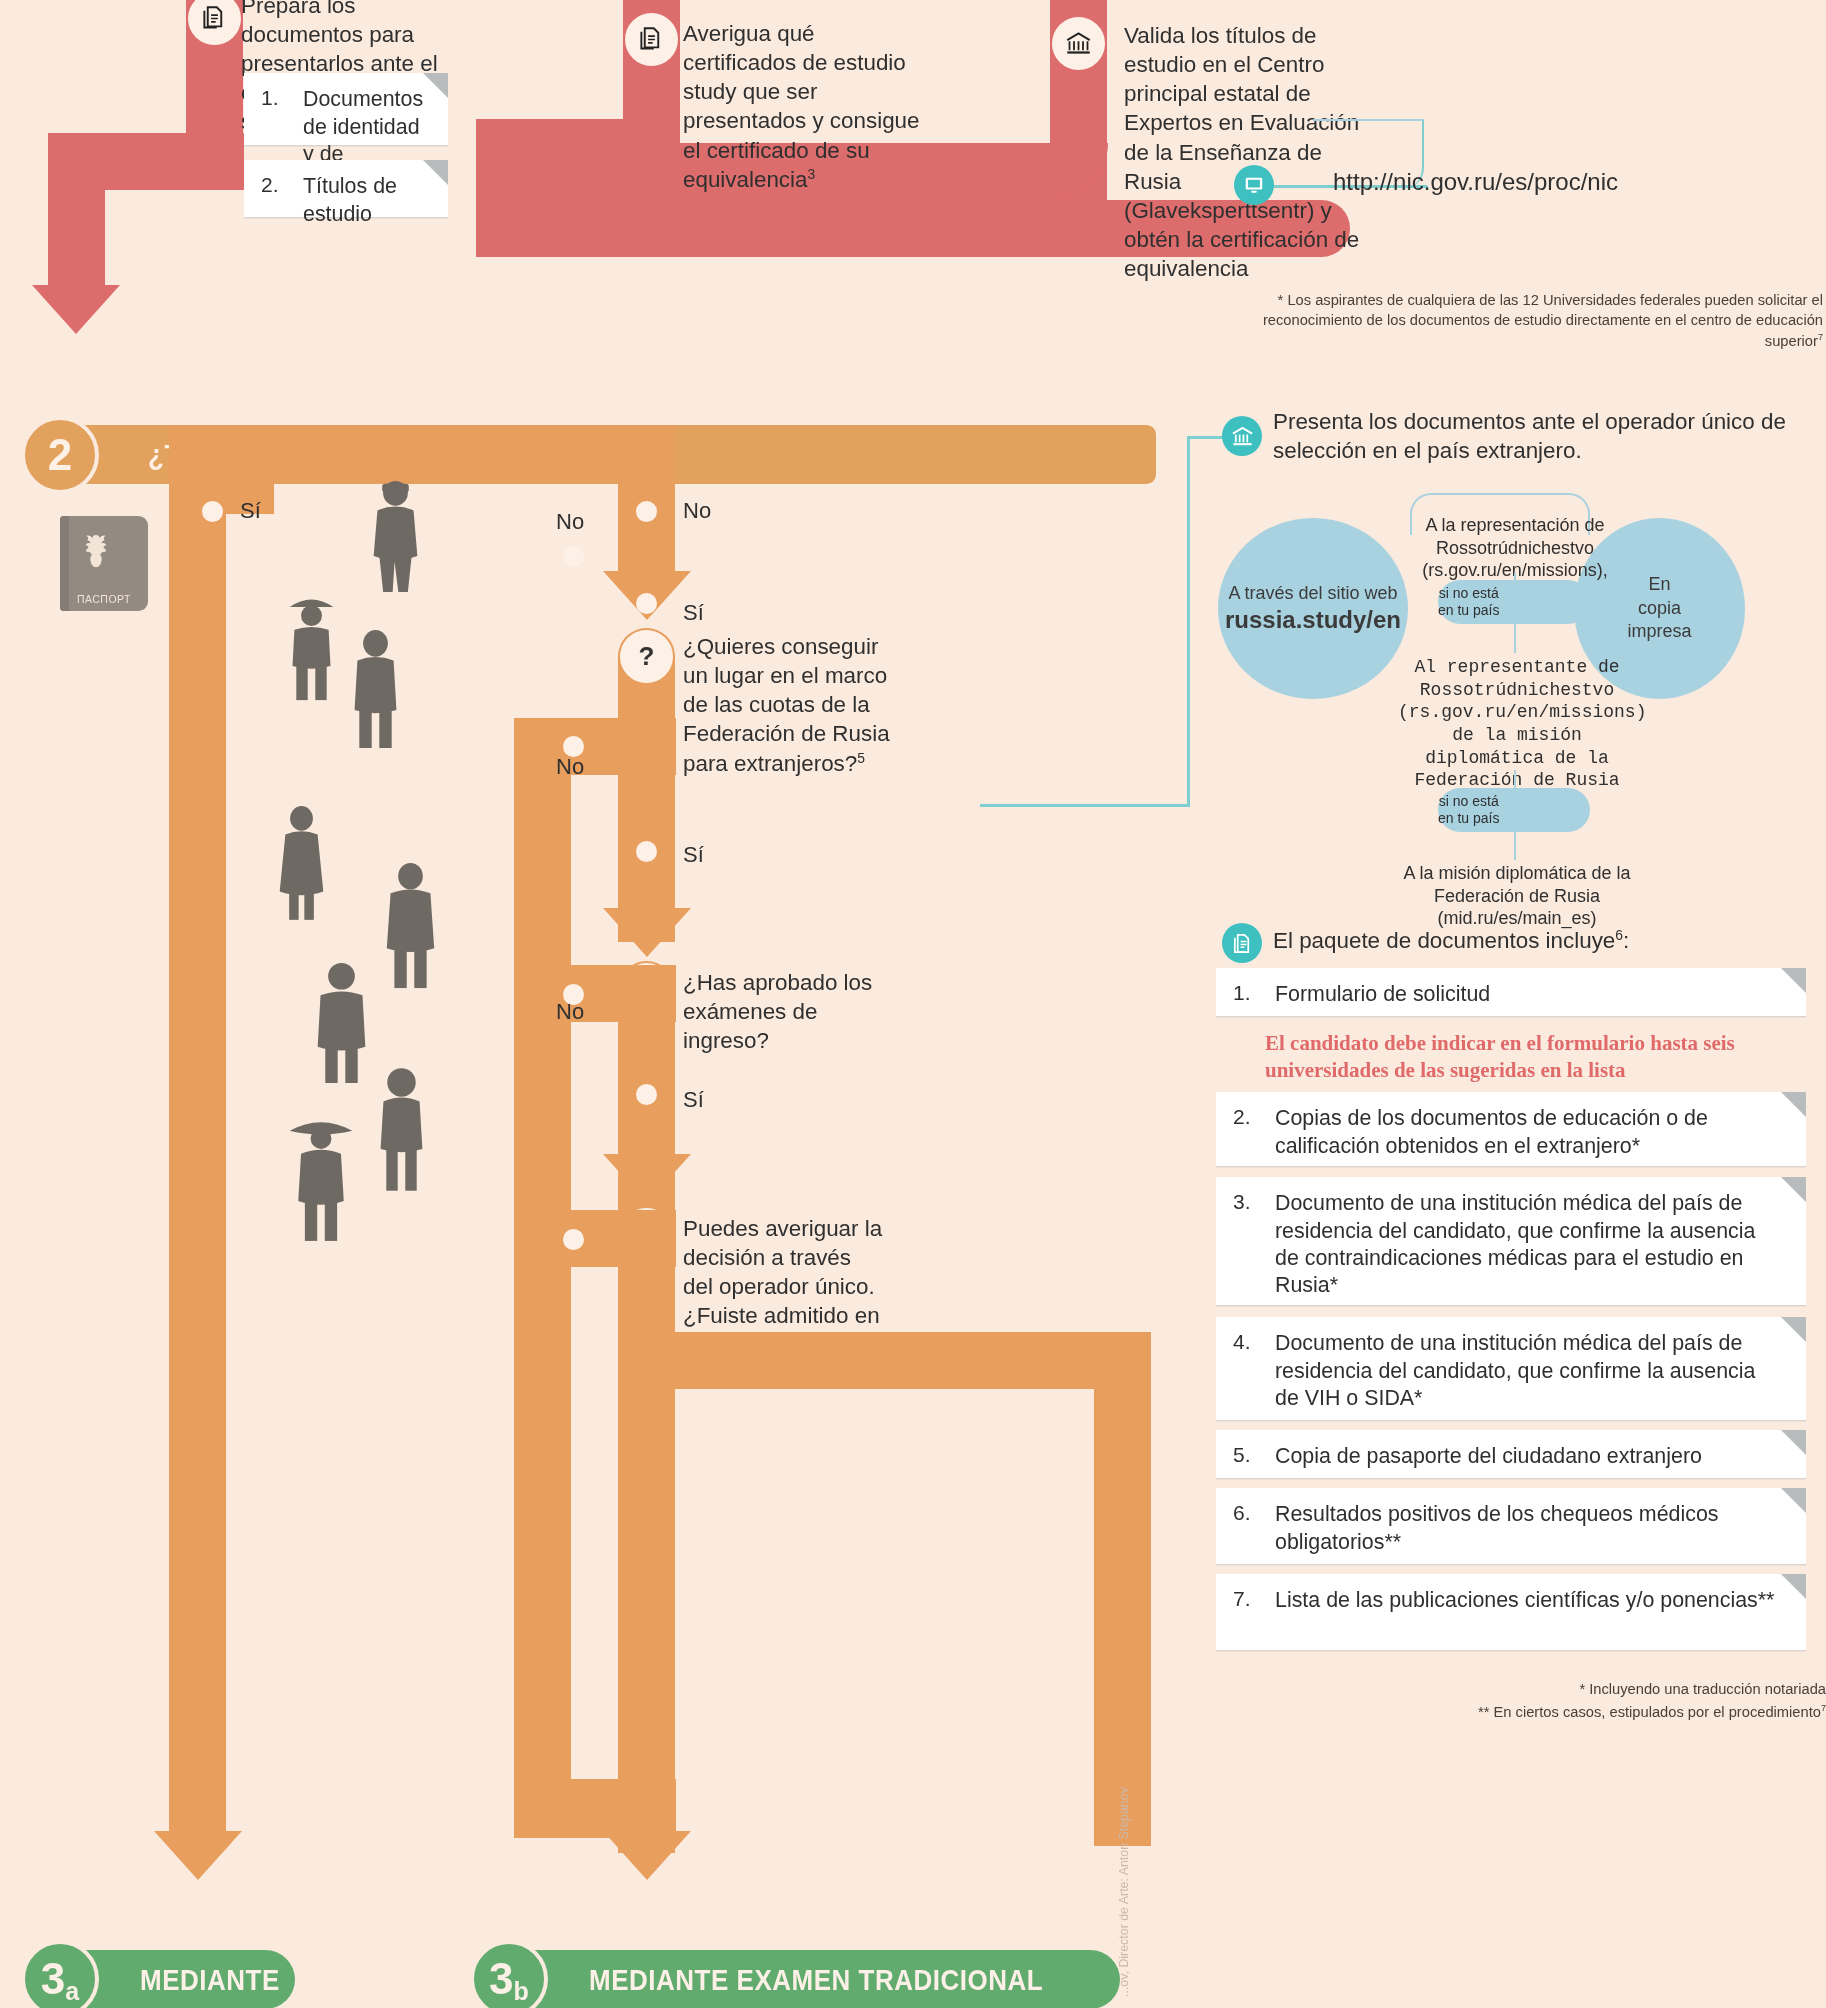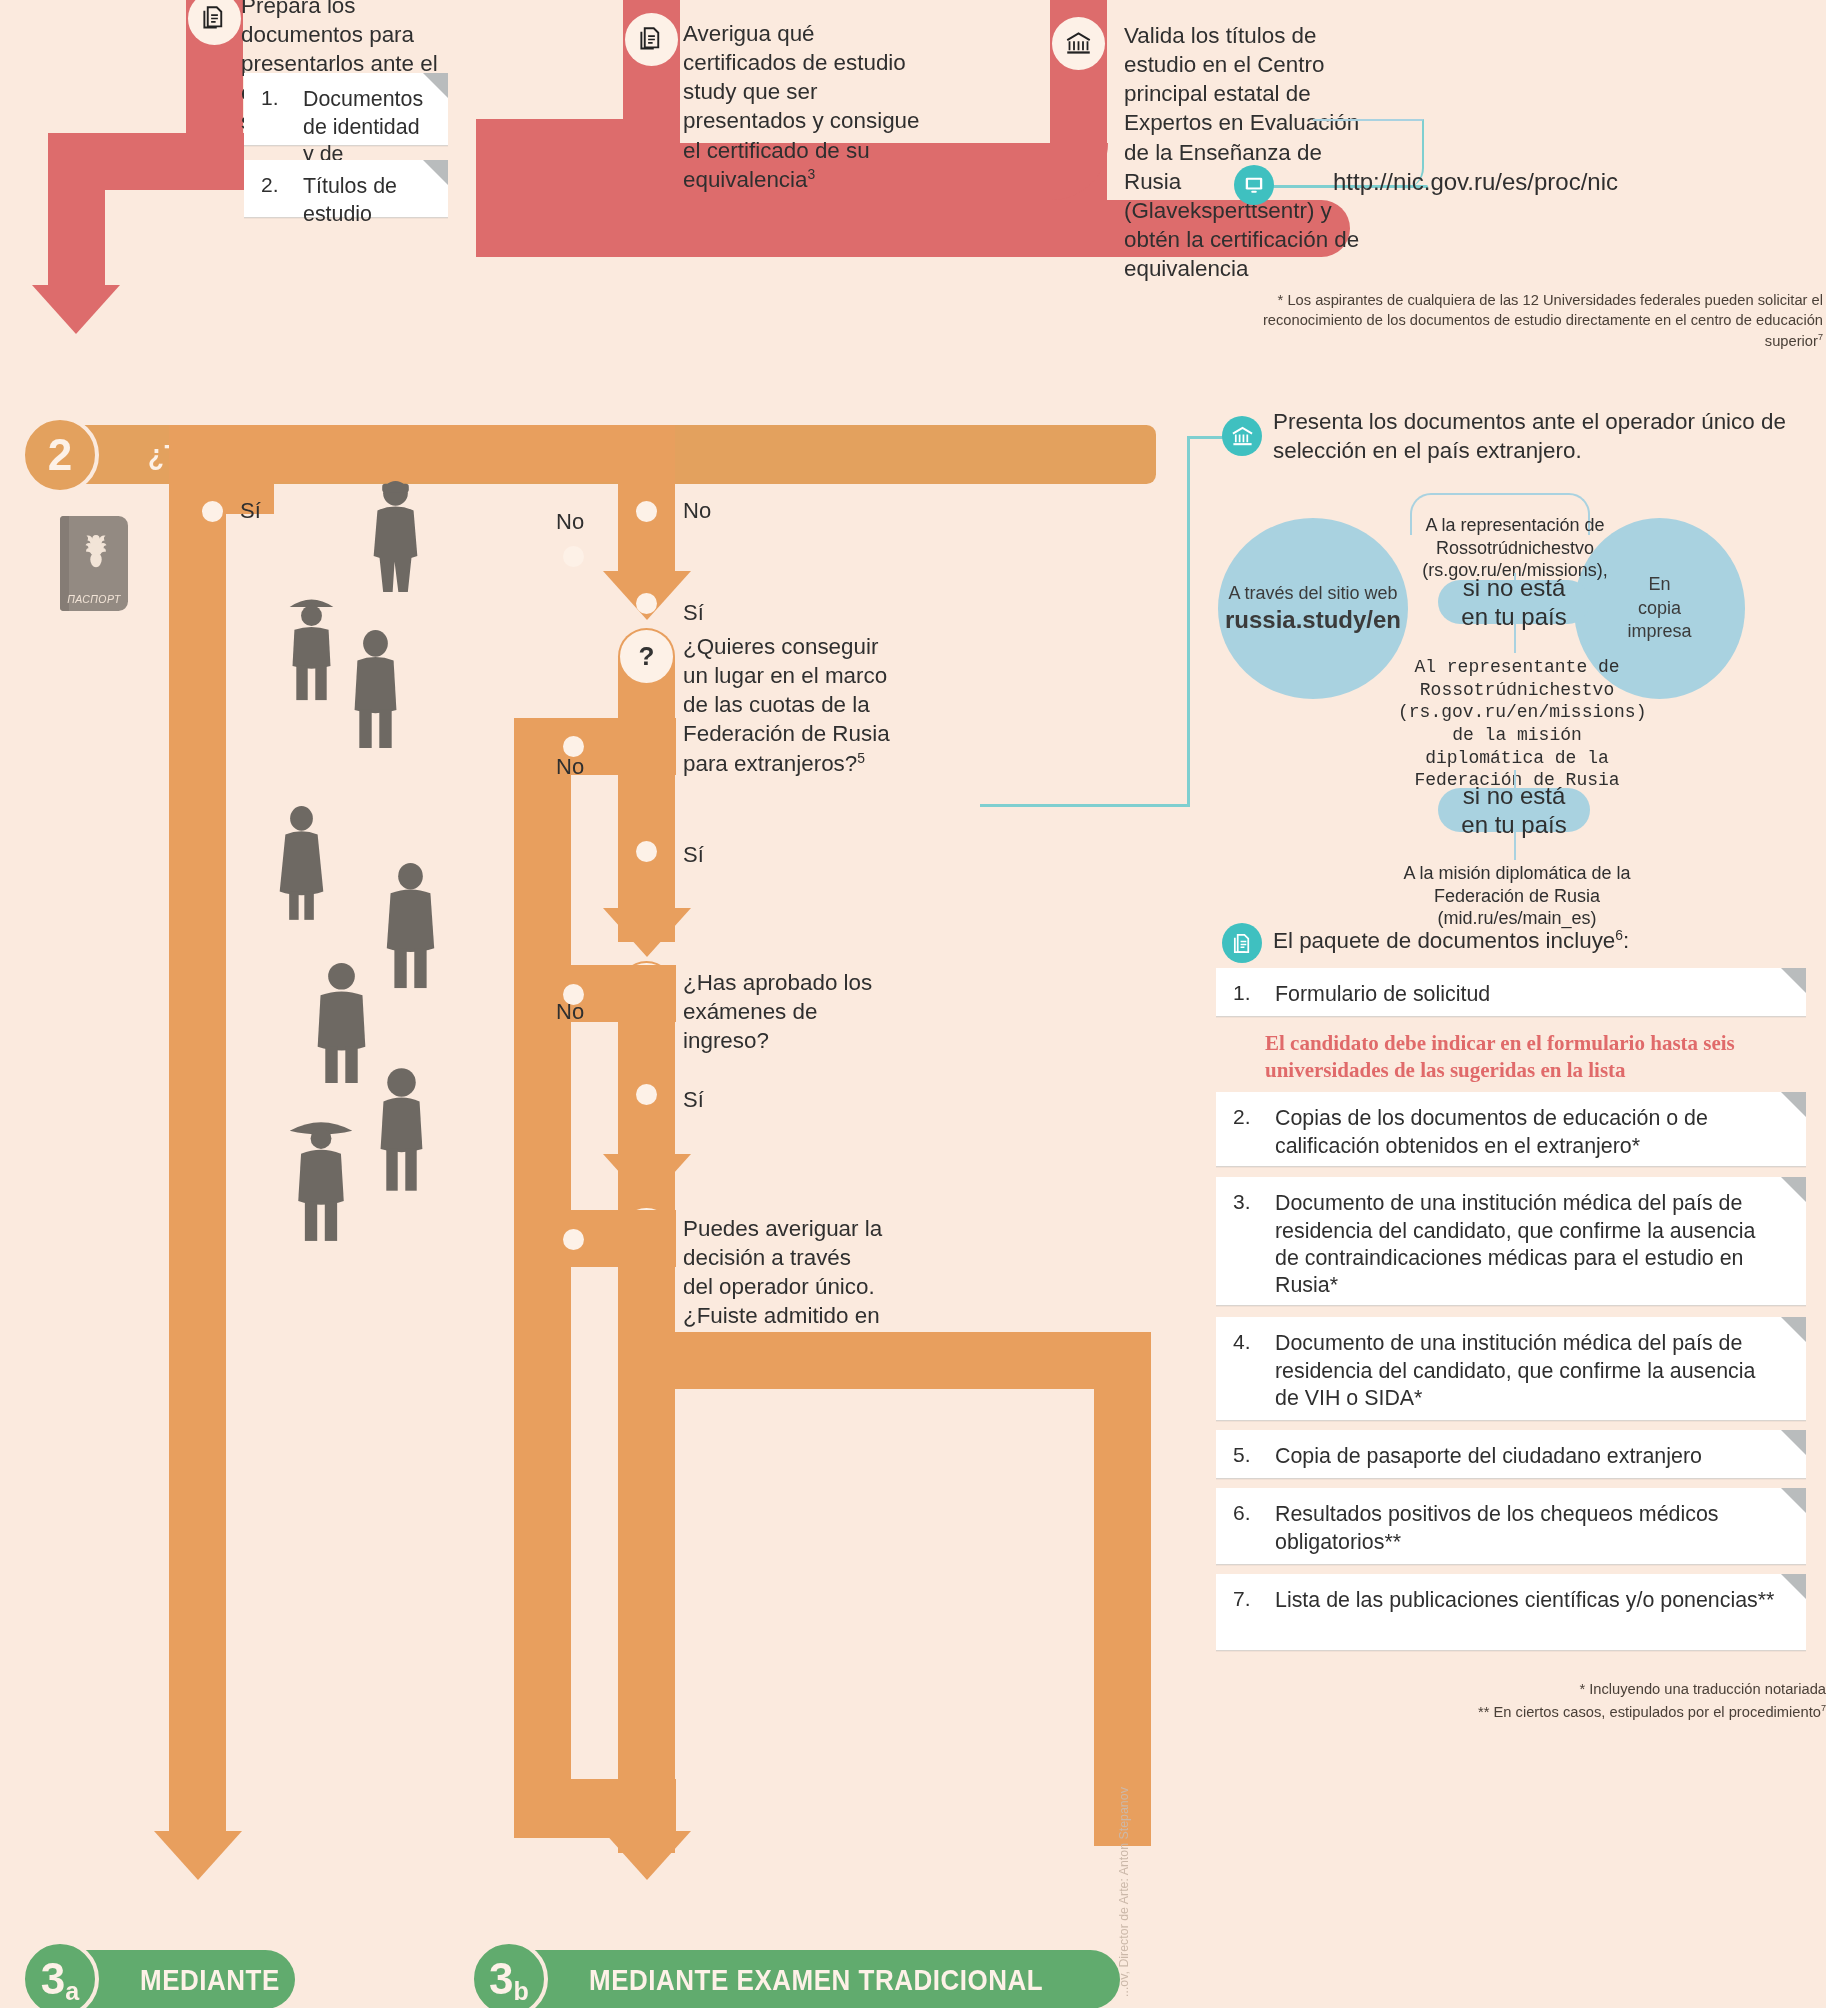--- a/index.html
+++ b/index.html
@@ -52,22 +52,22 @@
 
   
   .teal-ico{position:absolute;width:40px;height:40px;border-radius:50%;background:#3fc0c0;
             display:flex;align-items:center;justify-content:center;}
   .teal-line{position:absolute;background:#7ecfd0;}
 
   
   .bluecirc{position:absolute;border-radius:50%;background:#a9d2e0;
             display:flex;align-items:center;justify-content:center;text-align:center;}
   .bluepill{position:absolute;border-radius:38px;background:#a9d2e0;
-            display:flex;align-items:center;justify-content:center;text-align:center;
-            font-size:24px;line-height:1.22;color:#2f2f2f;}
+            display:flex;align-items:center;justify-content:flex-start;text-align:center;
+            font-size:14px;line-height:1.22;color:#2f2f2f;}
   .bluetxt{position:absolute;text-align:center;font-size:18px;line-height:1.26;color:#2f2f2f;}
   .connline{position:absolute;border:2.9px solid #a9d2e0;border-bottom:none;}
   .vline{position:absolute;width:1.9px;background:#a9d2e0;}
 
   
   .passport{position:absolute;background:#938a82;border-radius:3.8px 9.5px 9.5px 3.8px;}
   .pp-spine{position:absolute;left:0;top:0;bottom:0;width:8.6px;background:#857c75;border-radius:3.8px 0 0 3.8px;}
 
   
   .person{position:absolute;}
@@ -223,21 +223,21 @@
 <div class="lbl" style="left:556px;top:999px;">No</div>
 <div class="dot" style="left:636px;top:1084px;"></div>
 <div class="lbl" style="left:683px;top:1087px;">Sí</div>
 
 <div class="ribbon-o abs" style="left:514px;top:1779px;width:162px;height:59px;"></div>
 <div class="arrow-down arrow-org abs" style="left:603px;top:1831px;"></div>
 
 <div class="ribbon-o abs" style="left:1094px;top:1332px;width:57px;height:514px;"></div>
 <div class="ribbon-o abs" style="left:675px;top:1332px;width:476px;height:57px;"></div>
 
-<div class="passport" style="left:60px;top:516px;width:68px;height:95px;font-style:italic;">
+<div class="passport" style="left:60px;top:516px;width:88px;height:95px;">
   <div class="pp-spine"></div>
   <svg width="38" height="42" viewBox="0 0 40 44" style="position:absolute;left:17px;top:15px;" aria-hidden="true">
     <path d="M20 4c-3 0-4 2-4 4 0-2-3-4-6-3 2 1 2 3 1 5 2 0 3 1 3 3-2-1-4 0-5 2 2 0 3 1 3 3-2 0-3 2-2 4 2-1 4 0 5 2h10c1-2 3-3 5-2 1-2 0-4-2-4 0-2 1-3 3-3-1-2-3-3-5-2 0-2 1-3 3-3-1-2-1-4 1-5-3-1-6 1-6 3 0-2-1-4-4-4z" fill="#f2e4d7"></path>
     <ellipse cx="20" cy="30" rx="6" ry="8" fill="#f2e4d7"></ellipse>
   </svg>
   <div style="position:absolute;left:0;right:0;bottom:5.7px;text-align:center;color:#f2e4d7;font-size:10.5px;letter-spacing:0.5px;">ПАСПОРТ</div>
 </div>
 
 <div class="person" style="left:364px;top:480px;">
   <svg width="63" height="114" viewBox="0 0 66 120" aria-hidden="true">

